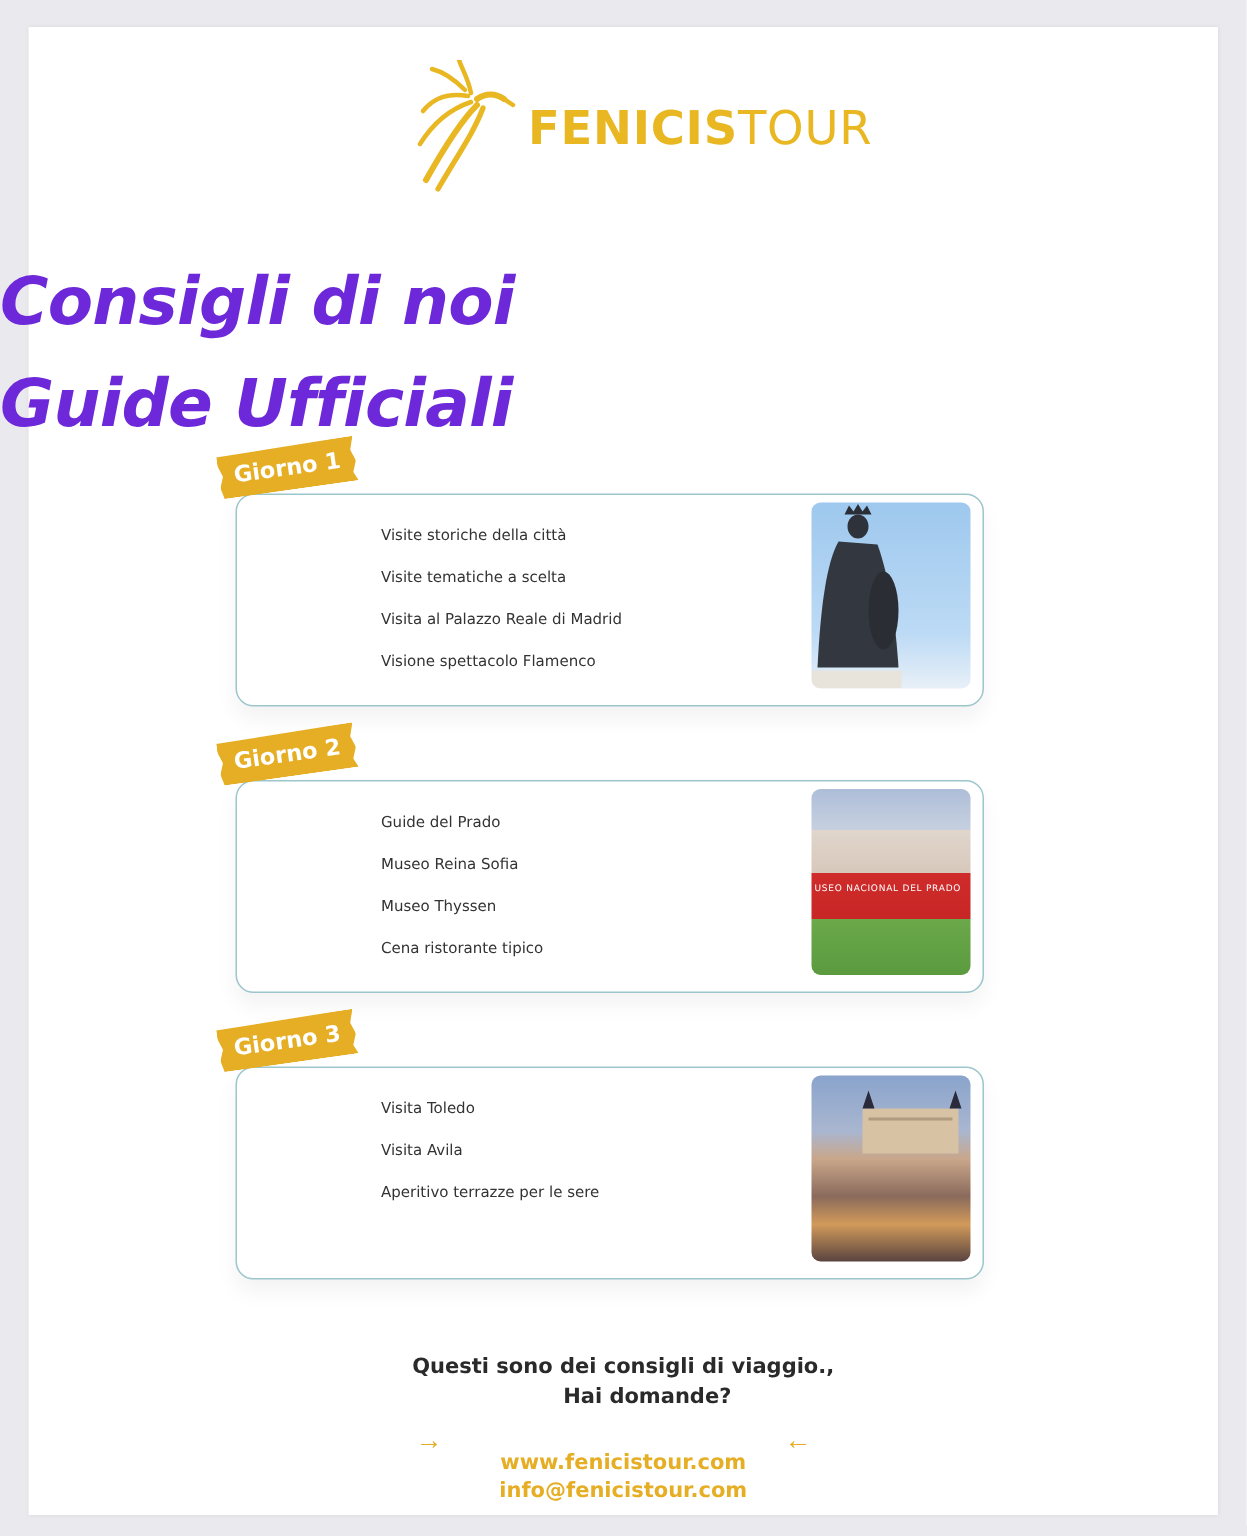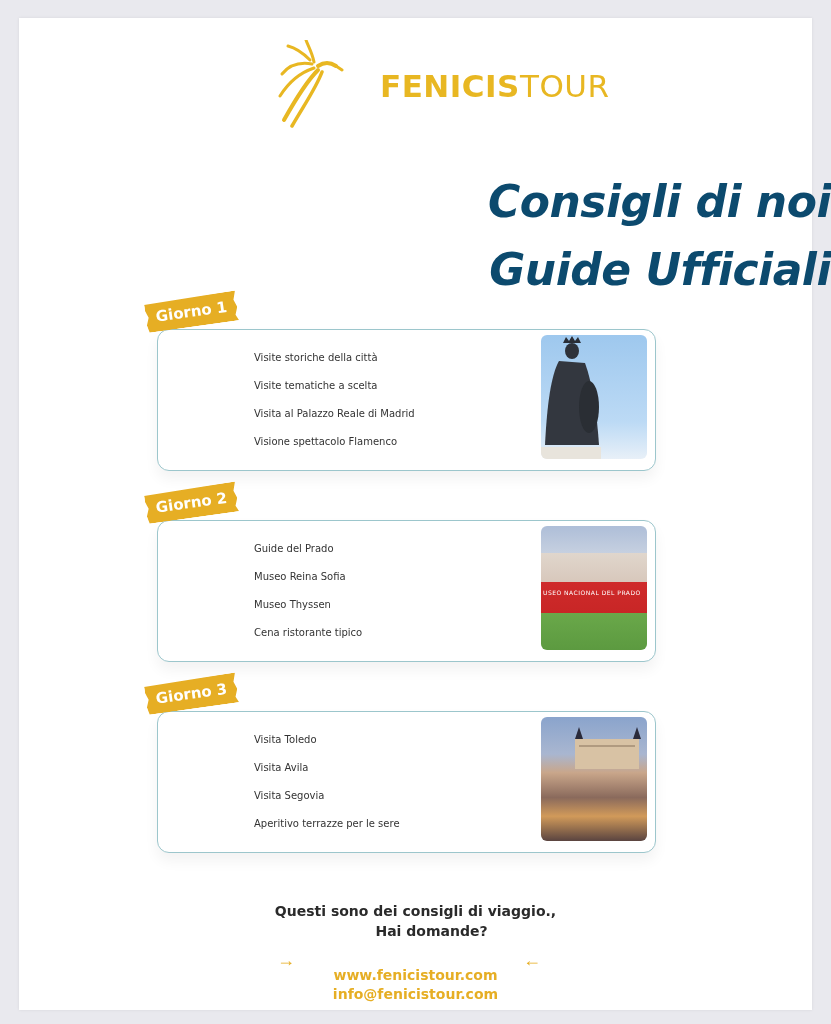--- a/index.html
+++ b/index.html
@@ -9,27 +9,26 @@
     }
     .page {
       position:absolute; left:19px; top:18px; width:793px; height:992px; background:#ffffff;
       box-shadow:0 0 3px rgba(0,0,0,0.08);
     }
     .logo { position:absolute; left:278px; top:40px; width:290px; height:90px; }
     .logo-mark { position:absolute; left:0; top:0; width:66px; height:88px; }
     .logo-text {
       position:absolute; left:74px; top:28px; font-size:31px; letter-spacing:0.5px; color:#e8b722;
       font-family:"DejaVu Sans", sans-serif;
-      margin-left:28px;
     }
     .logo-text .b { font-weight:bold; }
     .logo-text .l { font-weight:normal; }
 
     .headline {
-      position:absolute; left:0; width:831px; text-align:right; color:#0c4a6e;
+      position:absolute; left:0; width:831px; text-align:left; color:#6d28d9;
       font-family:"DejaVu Sans", sans-serif; font-weight:bold; font-size:44px; line-height:56px;
       font-style:italic; letter-spacing:-0.5px;
     }
     .h1 { top:174px; }
     .h2 { top:242px; }
 
     .day {
       position:absolute; left:157px; width:497px; height:140px; border:1.5px solid #9cc6cc;
       border-radius:12px; background:#fff; box-shadow:0 8px 14px rgba(0,0,0,0.05);
     }
@@ -115,21 +114,20 @@
   <div class="photo p2">
     <div style="position:absolute;left:2px;top:63px;font-size:6px;color:#fff;letter-spacing:0.5px;font-family:'DejaVu Sans',sans-serif;">USEO NACIONAL DEL PRADO</div>
   </div>
 </div>
 
 <div class="day" style="top:711px;">
   <div class="tag">Giorno 3</div>
   <div class="items">
     <div class="item">Visita Toledo</div>
     <div class="item">Visita Avila</div>
-    <div class="item">Visita Segovia</div>
     <div class="item">Aperitivo terrazze per le sere</div>
   </div>
   <div class="photo p3">
     <svg width="106" height="124" viewBox="0 0 106 124">
       <rect x="34" y="22" width="64" height="30" fill="#d8c2a4"></rect>
       <path d="M34 22 l4 -12 l4 12 Z M92 22 l4 -12 l4 12 Z" fill="#2a2a3a"></path>
       <rect x="38" y="28" width="56" height="2" fill="#b09a80"></rect>
     </svg>
   </div>
 </div>

